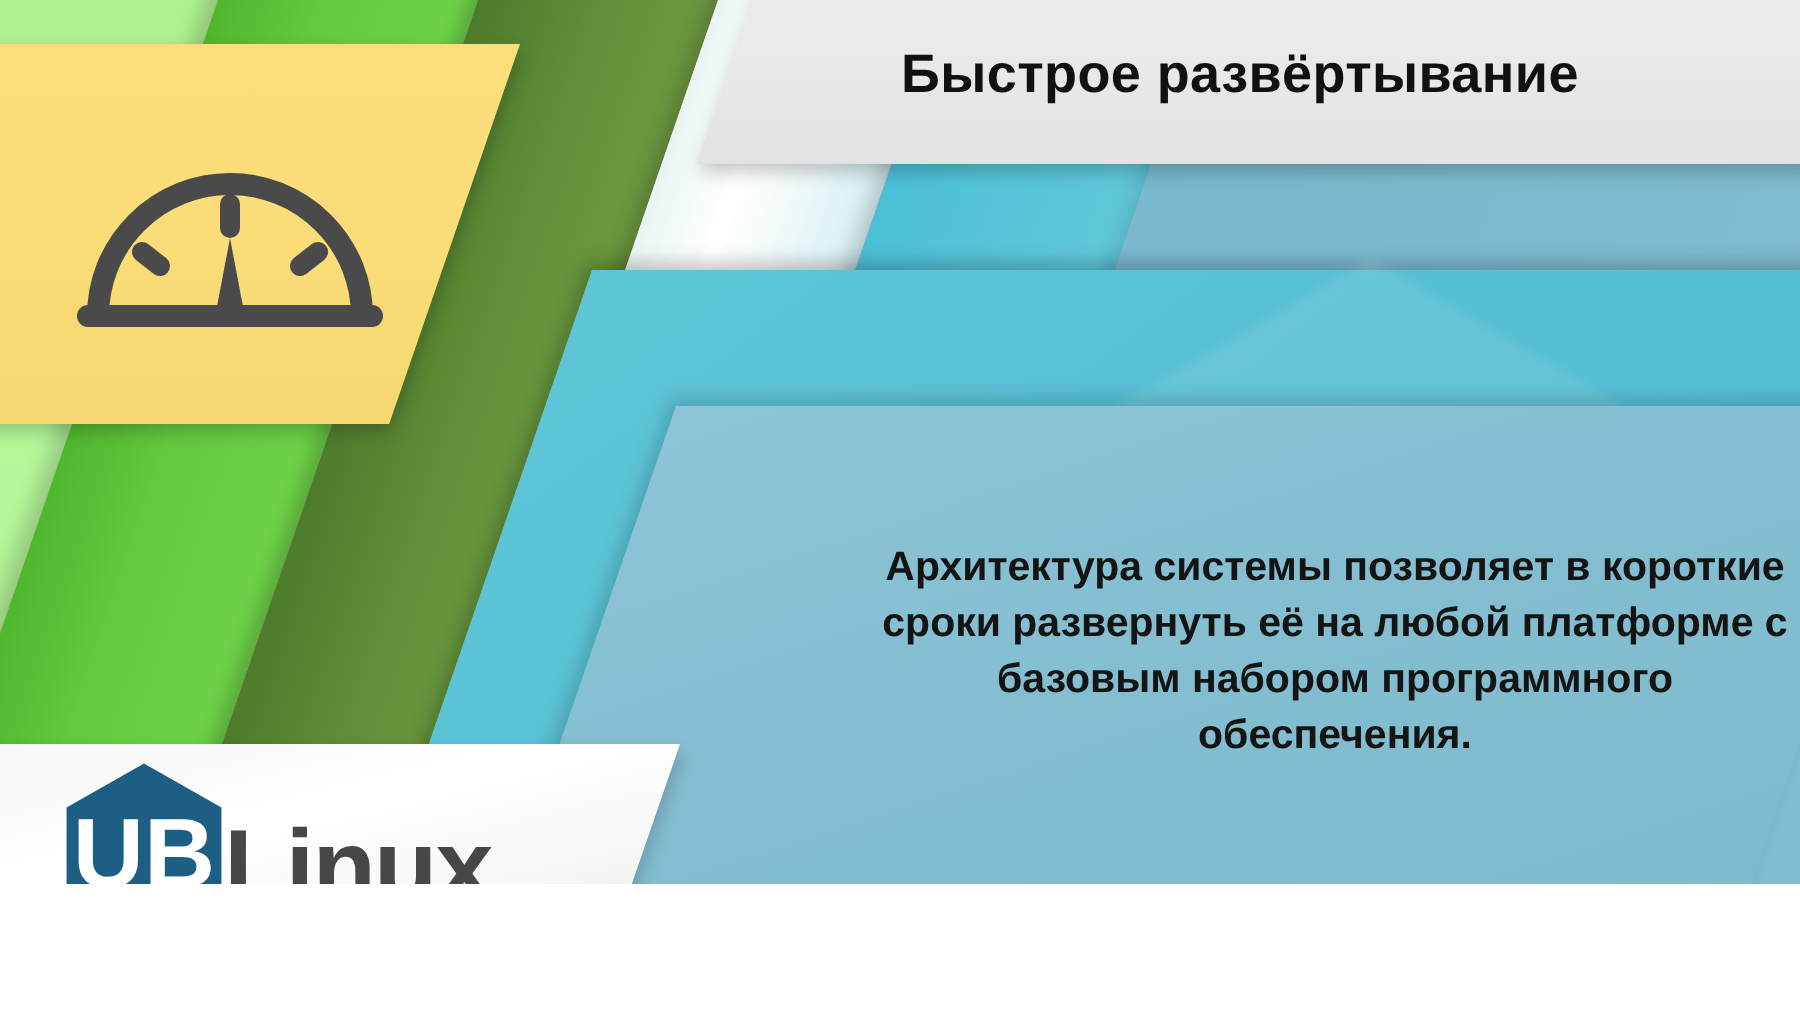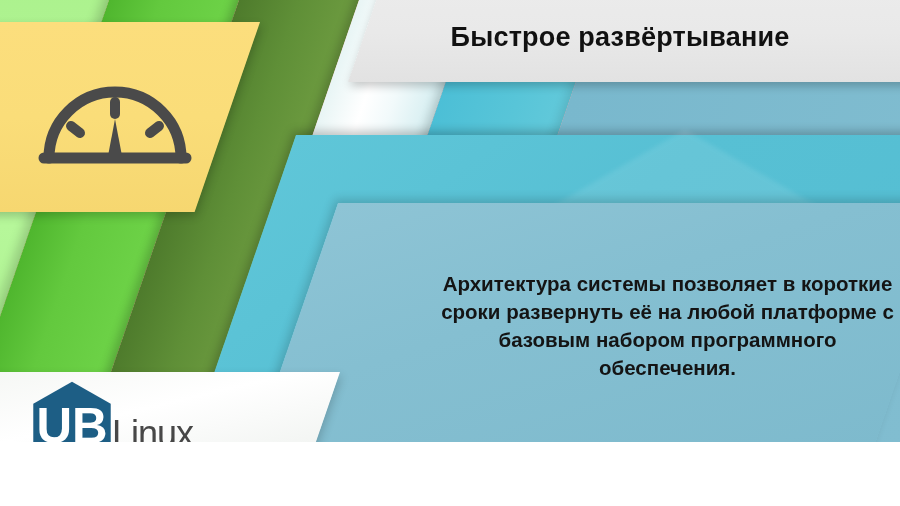--- a/index.html
+++ b/index.html
@@ -169,22 +169,22 @@
     height: 86px;
     text-align: center;
   }
   .logo-hex {
     position: relative;
     width: 88px;
     height: 88px;
   }
   .logo-hex svg { width: 100%; height: 100%; }
   .logo-word {
-    font-size: 36px;
-    font-weight: normal;
+    font-size: 52px;
+    font-weight: bold;
     color: #474747;
     margin-left: -4px;
     letter-spacing: -1px;
     line-height: 1;
     margin-top: 20px;
   }
 
   
   .body-text {
     position: absolute;

